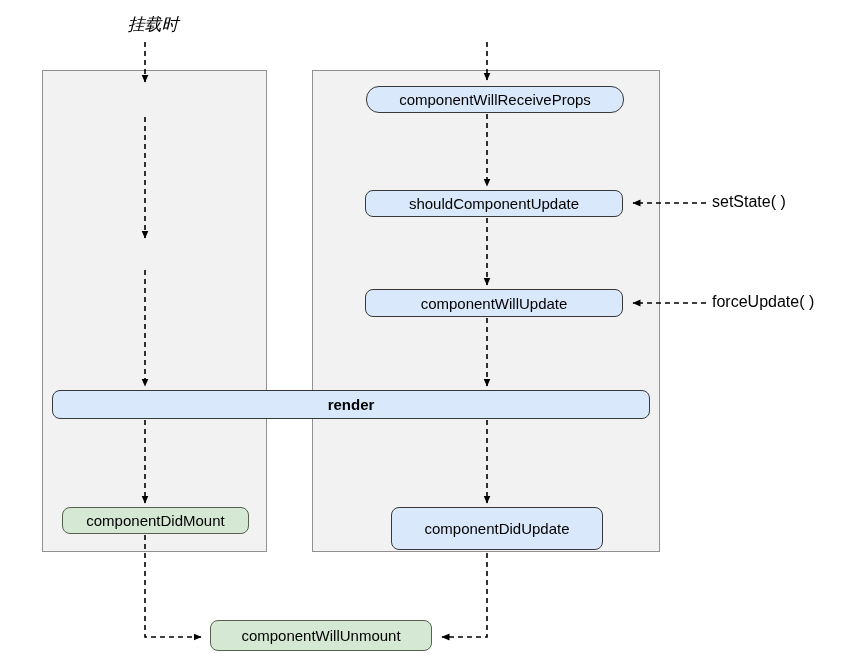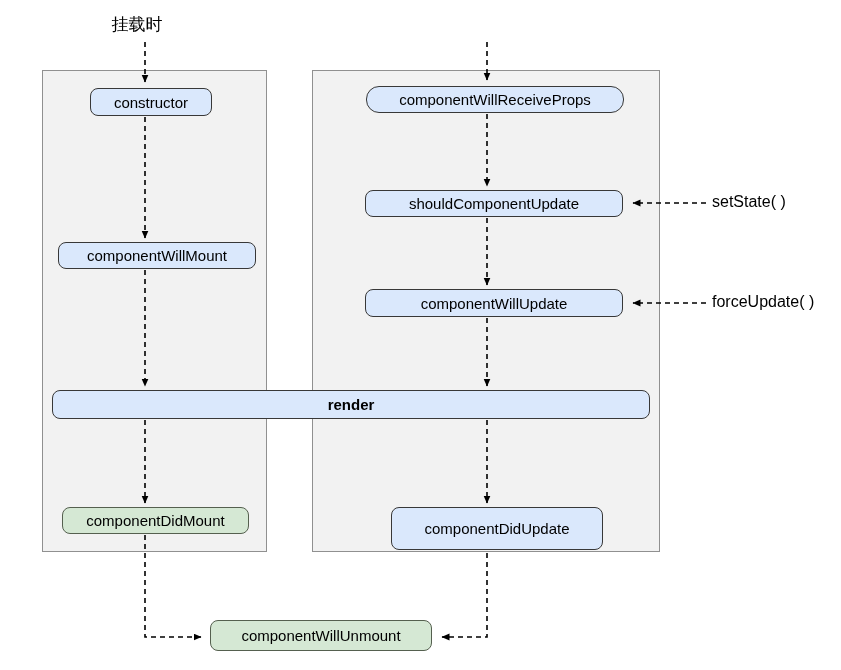--- a/index.html
+++ b/index.html
@@ -73,24 +73,22 @@
       <path d="M487,218 L487,285" marker-end="url(#ah)"></path>
       <path d="M487,318 L487,386" marker-end="url(#ah)"></path>
       <path d="M487,420 L487,503" marker-end="url(#ah)"></path>
       <path d="M487,535 L487,637 L442,637" marker-end="url(#ah)"></path>
 
       <path d="M706,203 L633,203" marker-end="url(#ah)"></path>
       <path d="M706,303 L633,303" marker-end="url(#ah)"></path>
     </g>
   </svg>
 
-  <div class="top-label" style="left:27px;top:13px;">挂载时</div>
+  <div class="top-label" style="left:43px;top:13px;font-style:italic;">挂载时</div>
 
-  <div class="node" style="left:90px;top:88px;width:122px;height:28px;">constructor</div>
-  <div class="node" style="left:58px;top:242px;width:198px;height:27px;">componentWillMount</div>
   <div class="node bold" style="left:52px;top:390px;width:598px;height:29px;">render</div>
   <div class="node green" style="left:62px;top:507px;width:187px;height:27px;">componentDidMount</div>
 
   <div class="node" style="left:366px;top:86px;width:258px;height:27px;border-radius:13px;">componentWillReceiveProps</div>
   <div class="node" style="left:365px;top:190px;width:258px;height:27px;">shouldComponentUpdate</div>
   <div class="node" style="left:365px;top:289px;width:258px;height:28px;">componentWillUpdate</div>
   <div class="node" style="left:391px;top:507px;width:212px;height:43px;">componentDidUpdate</div>
 
   <div class="node green" style="left:210px;top:620px;width:222px;height:31px;">componentWillUnmount</div>
 

